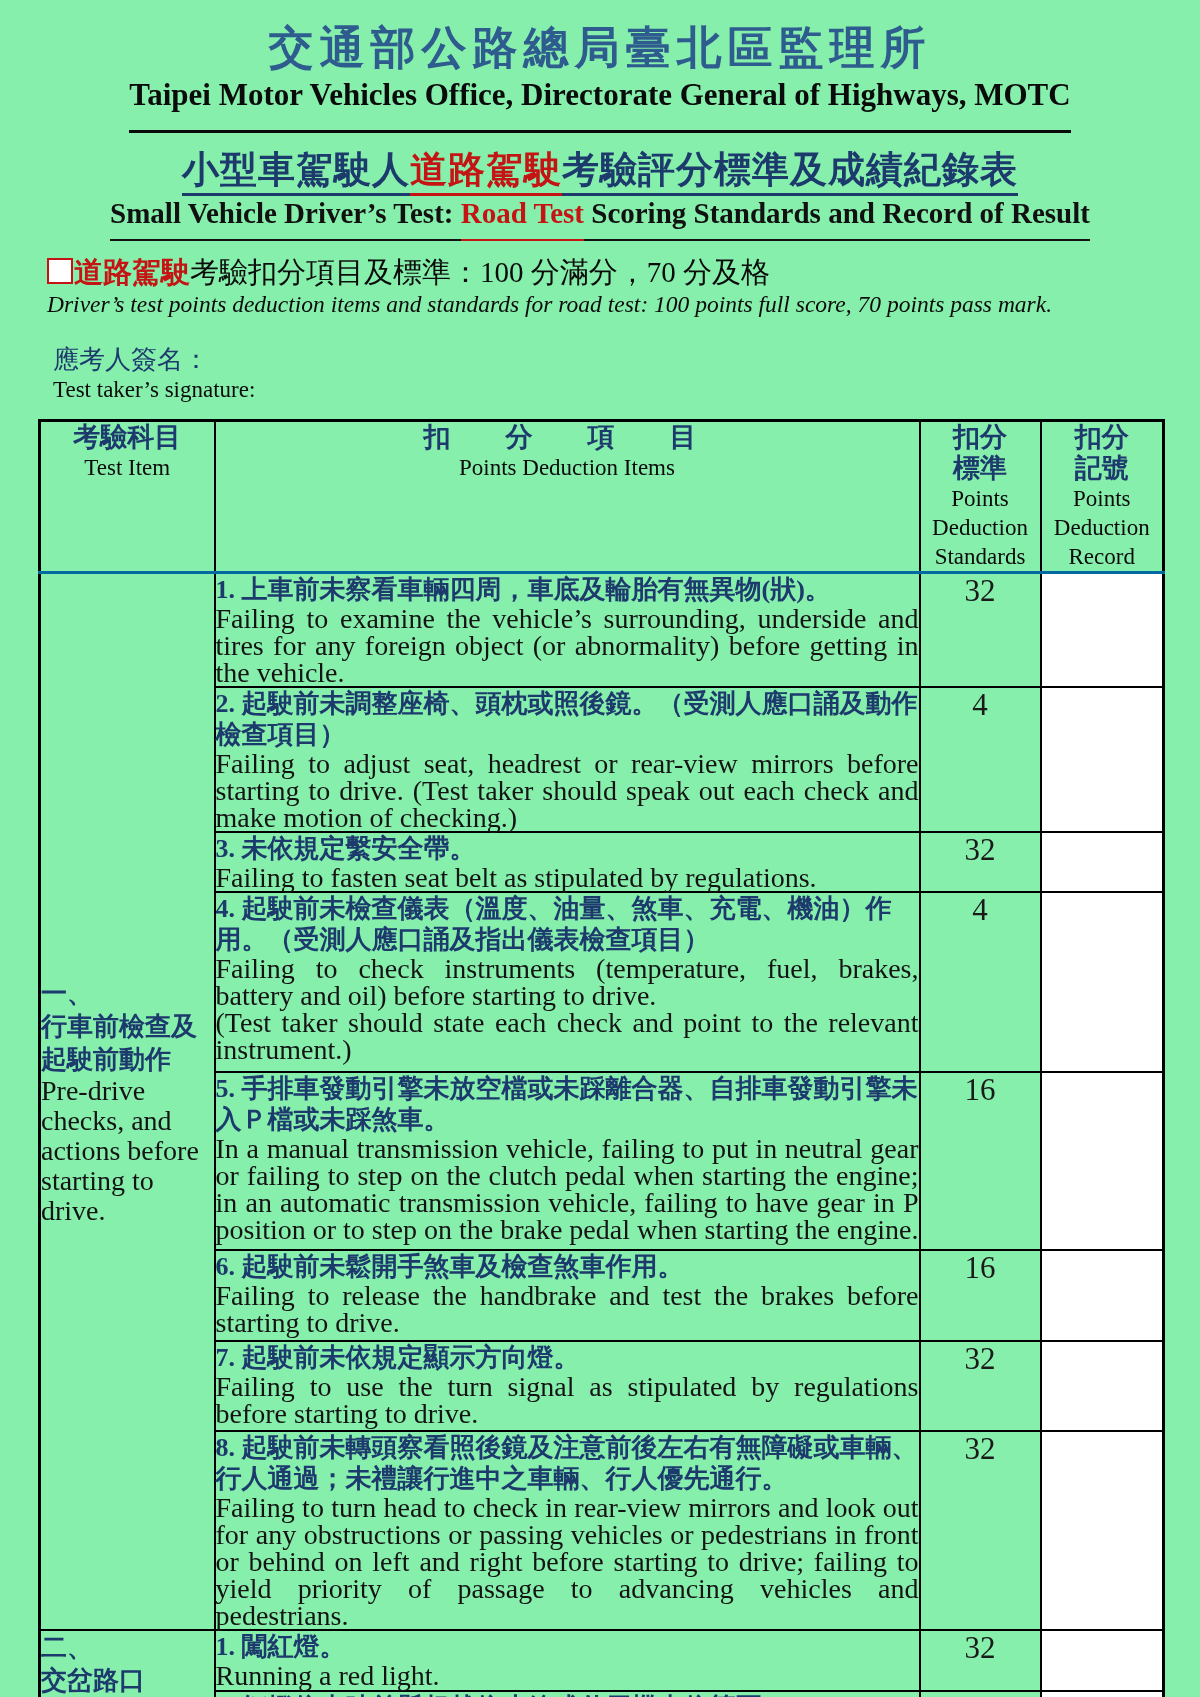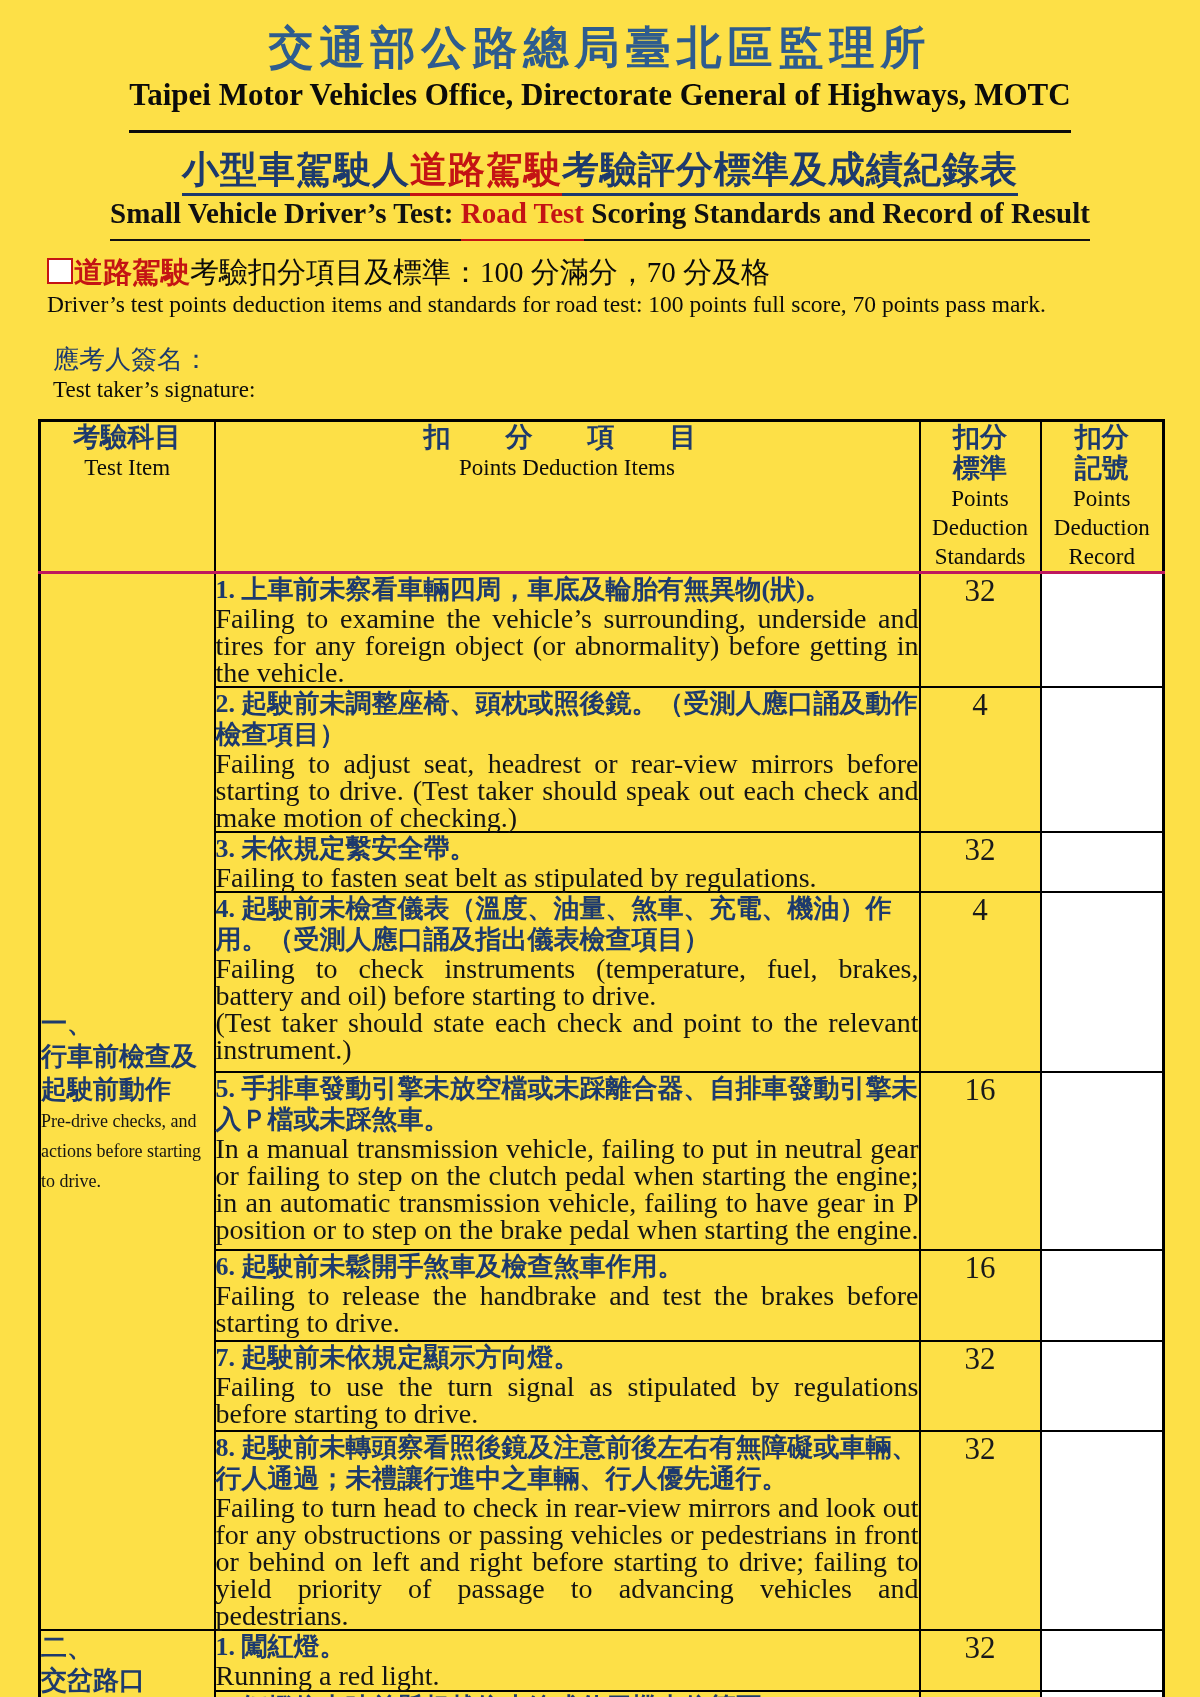--- a/index.html
+++ b/index.html
@@ -1,18 +1,18 @@
 <!DOCTYPE html>
 <html><head>
 <meta charset="utf-8">
 <style>
   html,body { margin:0; padding:0; background:#ffffff; }
   .page {
     position:relative; width:1200px; height:1697px; margin:0 auto;
-    background:#fde047; overflow:hidden;
+    background:#86efac; overflow:hidden;
     font-family:"Liberation Serif","DejaVu Serif",serif;
     color:#111;
   }
   
   .title-zh {
     margin:22px 0 0 0; text-align:center;
     font-size:45px; line-height:52px; font-weight:bold;
     letter-spacing:6px; color:#2e5c8e;
   }
   .title-en-wrap { text-align:center; margin-top:4px; }
@@ -34,50 +34,50 @@
   .red  { color:#c41414; }
   
   .intro { margin:26px 0 0 47px; }
   .intro-zh { font-size:29px; line-height:32px; color:#0b0b0b; }
   .cbx {
     display:inline-block; width:22px; height:22px;
     border:2px solid #c41414; background:#fff;
     vertical-align:-2px; margin-right:1px;
   }
   .intro-zh .hl { font-weight:bold; color:#c41414; }
-  .intro-en { font-size:23.5px; line-height:28px; margin-top:2px; color:#0b0b0b; }
+  .intro-en { font-size:23.5px; line-height:28px; margin-top:2px; color:#0b0b0b;font-style:italic; }
   .sig { margin:26px 0 0 53px; }
   .sig-zh { font-size:26px; line-height:32px; color:#1d3a6d; }
   .sig-en { font-size:23px; line-height:27px; color:#0b0b0b; }
   
   table.score {
     margin:16px 38px 0 38px; width:1124px;
     border-collapse:collapse; table-layout:fixed;
     border:3px solid #000;
   }
   table.score td, table.score th { border:2px solid #000; padding:0; vertical-align:top; }
-  tr.hdr th { border-bottom:3px solid #be185d; }
+  tr.hdr th { border-bottom:3px solid #0369a1; }
   col.c1 { width:175px; } col.c2 { width:705px; }
   col.c3 { width:121px; } col.c4 { width:123px; }
   .hzh { font-size:27px; line-height:31px; font-weight:bold; color:#1d3a6d; text-align:center; }
   .hen { font-size:23px; line-height:29px; font-weight:normal; color:#0b0b0b; text-align:center; }
   .prel { white-space:pre-line; }
   .spread { letter-spacing:14px; }
   th.mid { vertical-align:middle; }
   th.top { vertical-align:top; padding-top:2px; }
   td.item { padding:3px 10px 0 10px; }
   .izh { font-size:26px; line-height:31px; font-weight:bold; color:#1d3a6d; }
   .ien { font-size:28px; line-height:27px; color:#141414; text-align:justify; }
   td.pts { vertical-align:middle; text-align:center;
            font-size:31px; line-height:34px; color:#1a1a1a; }
   td.rec { background:#fff; }
   td.sec { padding:2px 6px 0 10px; }
   td.sec.mid { vertical-align:middle; }
   .sec-zh { font-size:26px; line-height:33px; font-weight:bold; color:#1d3a6d; }
-  .sec-en { font-size:18px; line-height:30px; color:#141414; }
+  .sec-en { font-size:28px; line-height:30px; color:#141414; }
 </style>
 </head>
 <body>
 
 <div class="page">
 
   <div class="title-zh">交通部公路總局臺北區監理所</div>
 
   <div class="title-en-wrap">
     <span class="title-en">Taipei Motor Vehicles Office, Directorate General of Highways, MOTC</span>

